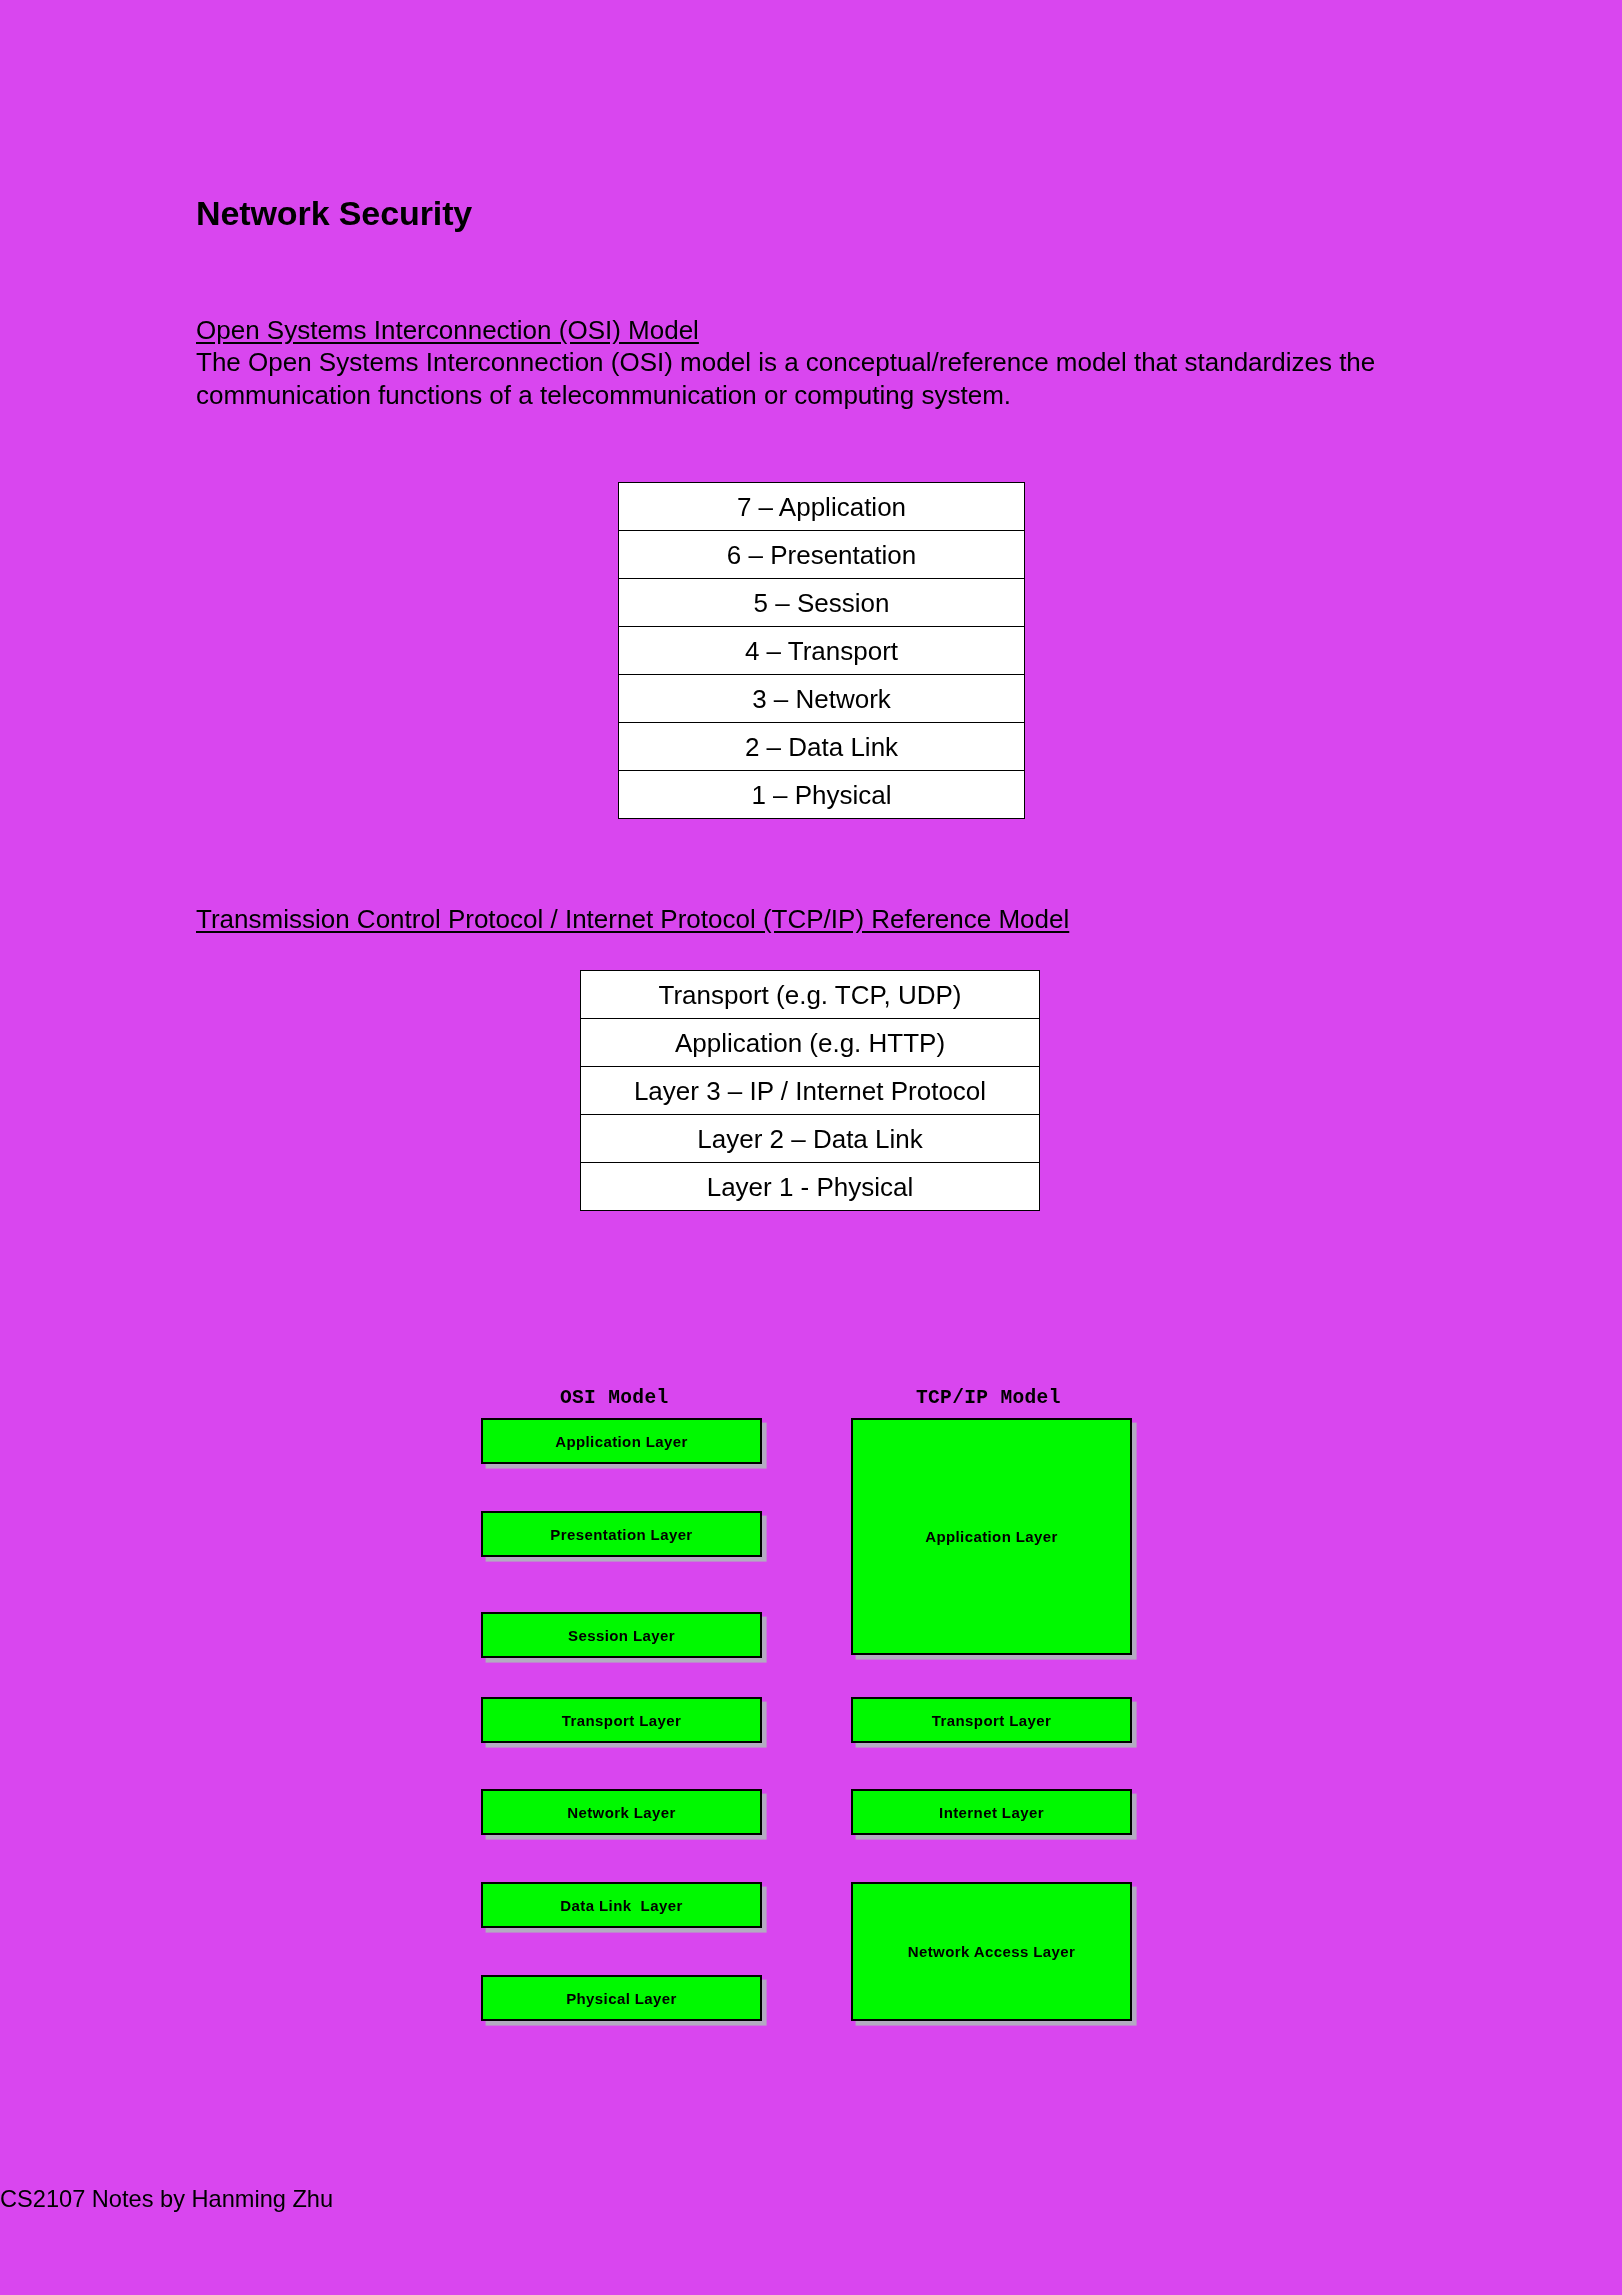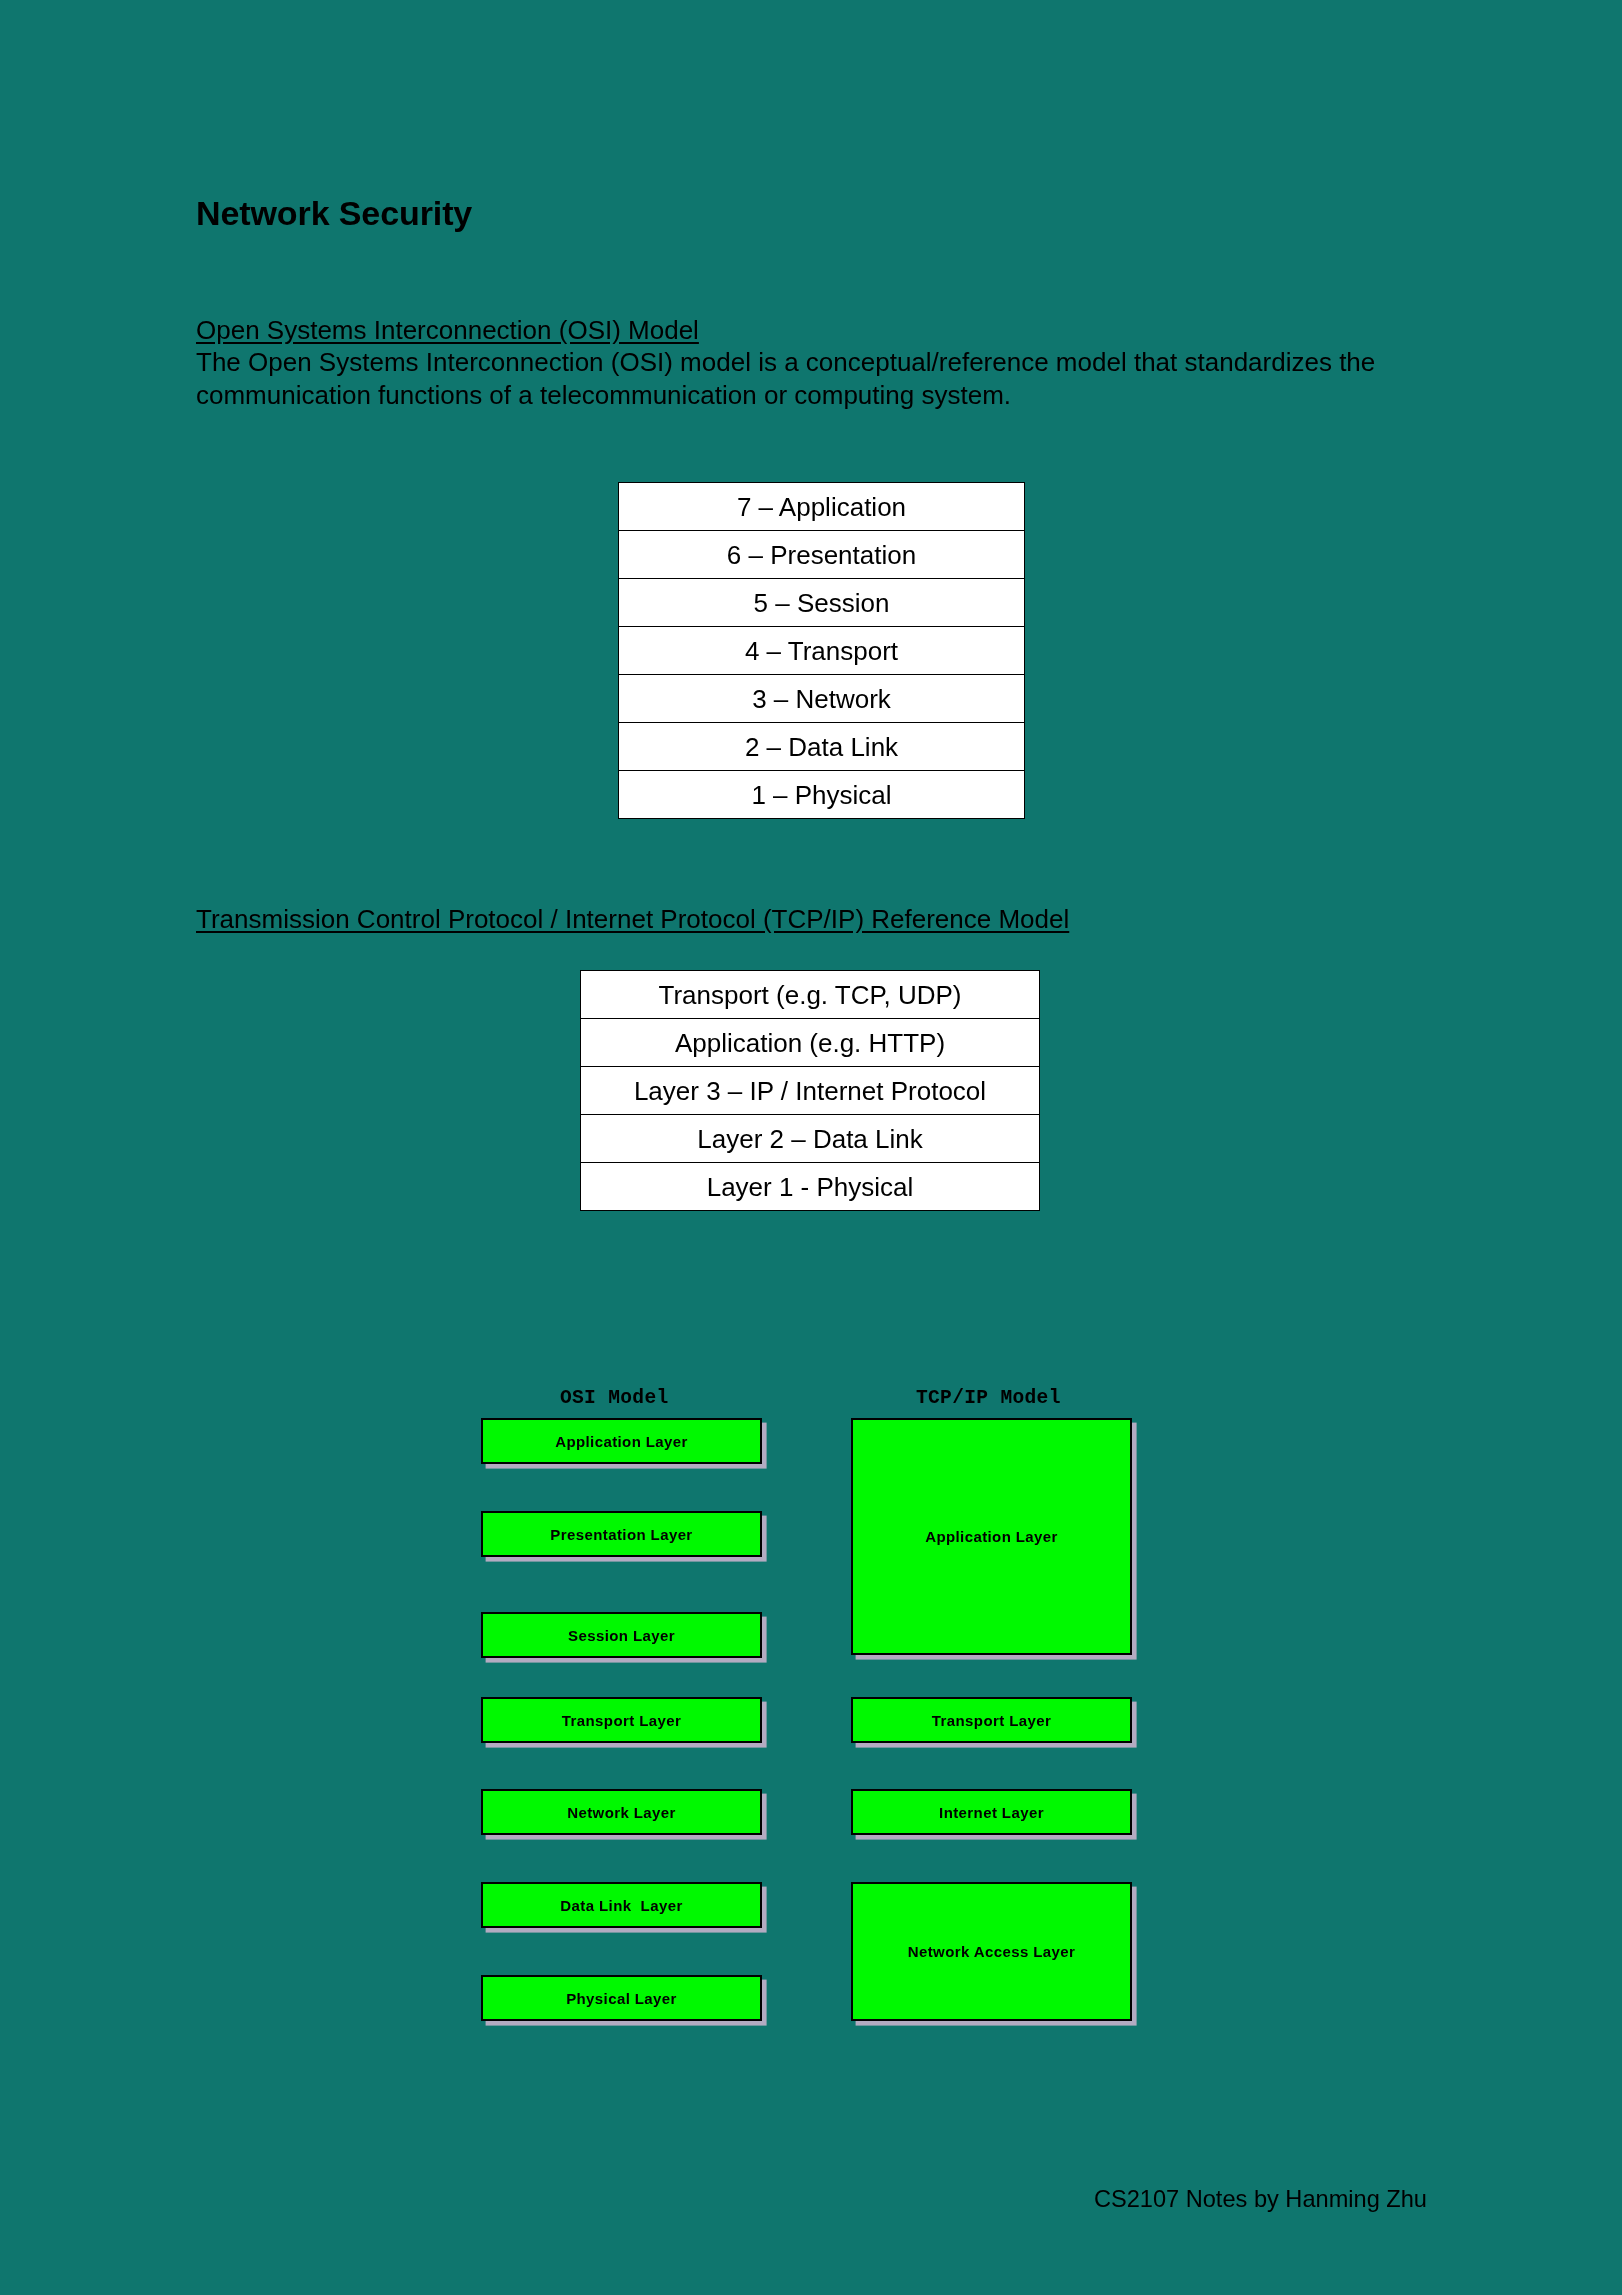--- a/index.html
+++ b/index.html
@@ -14,21 +14,21 @@
     font-family: "Liberation Sans", sans-serif;
     color: #000000;
     overflow: hidden;
   }
 
   .page {
     position: absolute;
     left: 0; top: 0;
     width: 1623px;
     height: 2295px;
-    background: #0f766e;
+    background: #d946ef;
   }
 
   .content {
     position: absolute;
     left: 196px;
     top: 193px;
     width: 1230px;
   }
 
   h1.doc-title {
@@ -153,21 +153,20 @@
   .tcp-1 { top: 31px;  height: 237px; }
   .tcp-2 { top: 310px; height: 46px; }
   .tcp-3 { top: 402px; height: 46px; }
   .tcp-4 { top: 495px; height: 139px; }
 
   .footer {
     position: absolute;
     left: 0;
     top: 2186px;
     width: 1427px;
-    text-align: right;
     font-size: 23.6px;
     color: #000;
   }
 </style>
 </head>
 <body>
 
 <div class="page">
 
   <div class="content">

